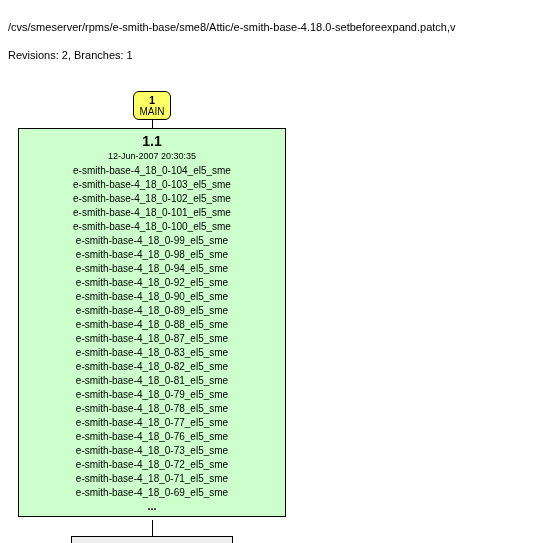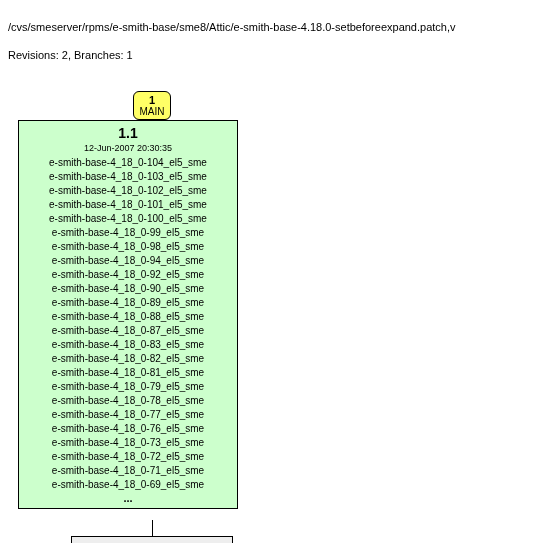--- a/index.html
+++ b/index.html
@@ -57,22 +57,22 @@
       position: absolute;
       left: 152px;
       top: 33px;
       width: 1px;
       height: 13px;
       background: #000;
     }
     .rev-box-1 {
       position: absolute;
       left: 18px;
-      top: 34px;
-      width: 220px;
+      top: 42px;
+      width: 268px;
       background: #ccffcc;
       border: 1px solid #000;
       text-align: center;
       font-size: 10px;
       padding: 4px 6px;
     }
     .rev-num {
       font-size: 14px;
       font-weight: bold;
       display: block;

